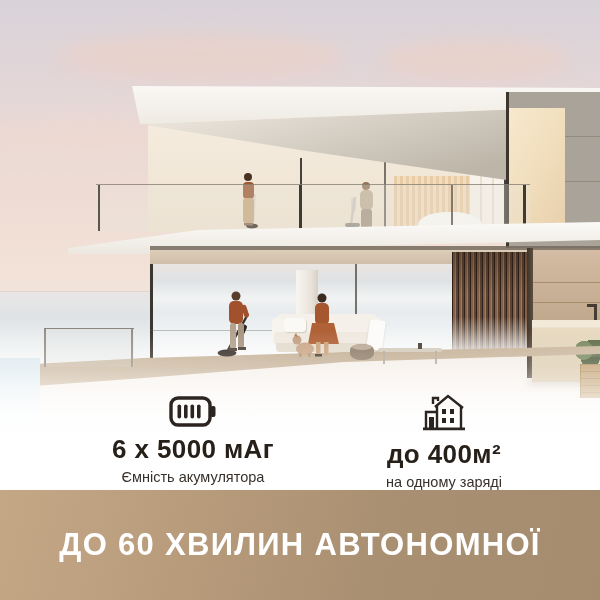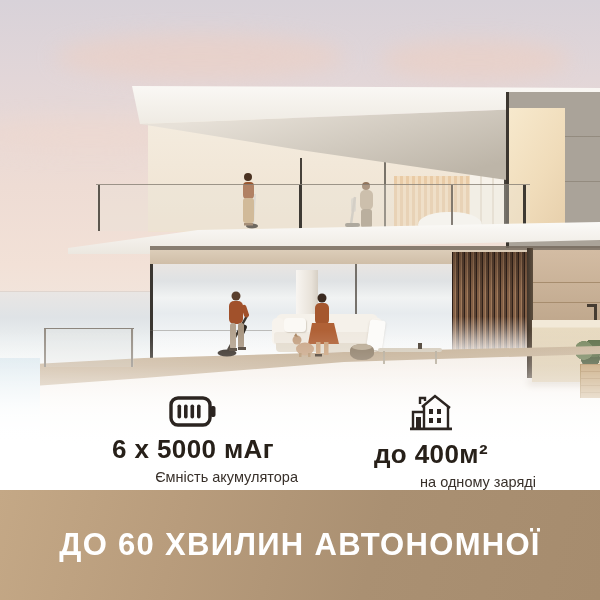--- a/index.html
+++ b/index.html
@@ -129,24 +129,24 @@
   .ctl1{left:5px;} .ctl2{left:57px;}
   .ct-item{position:absolute;left:40px;top:-5px;width:4px;height:6px;background:#473c30;}
 
   
   .fade{left:0;top:330px;width:600px;height:162px;
        background:linear-gradient(to bottom,rgba(255,255,255,0) 0%,rgba(255,255,255,.25) 22%,rgba(255,255,255,.78) 48%,#ffffff 70%);}
 
   
   .feature{top:396px;width:210px;text-align:center;color:#272019;}
   .feat-battery{left:88px;}
-  .feat-area{left:326px;top:392px;}
+  .feat-area{left:339px;top:392px;}
   .feat-icon{display:block;margin:0 auto;}
   .feat-value{font-size:26px;font-weight:700;letter-spacing:.4px;margin-top:7px;}
-  .feat-caption{font-size:14.5px;color:#38302a;margin-top:3px;line-height:19px;text-align:right;}
+  .feat-caption{font-size:14.5px;color:#38302a;margin-top:3px;line-height:19px;}
 
   
   .banner{left:0;top:490px;width:600px;height:110px;
        background:linear-gradient(105deg,#c4a886 0%,#b89c7c 30%,#aa9072 62%,#a68c6e 100%);
        display:flex;flex-direction:column;align-items:center;justify-content:center;}
   .banner-line{color:#fff;font-weight:700;font-size:31px;letter-spacing:1.3px;line-height:38px;text-align:right;}
 </style>
 </head>
 <body>
 

